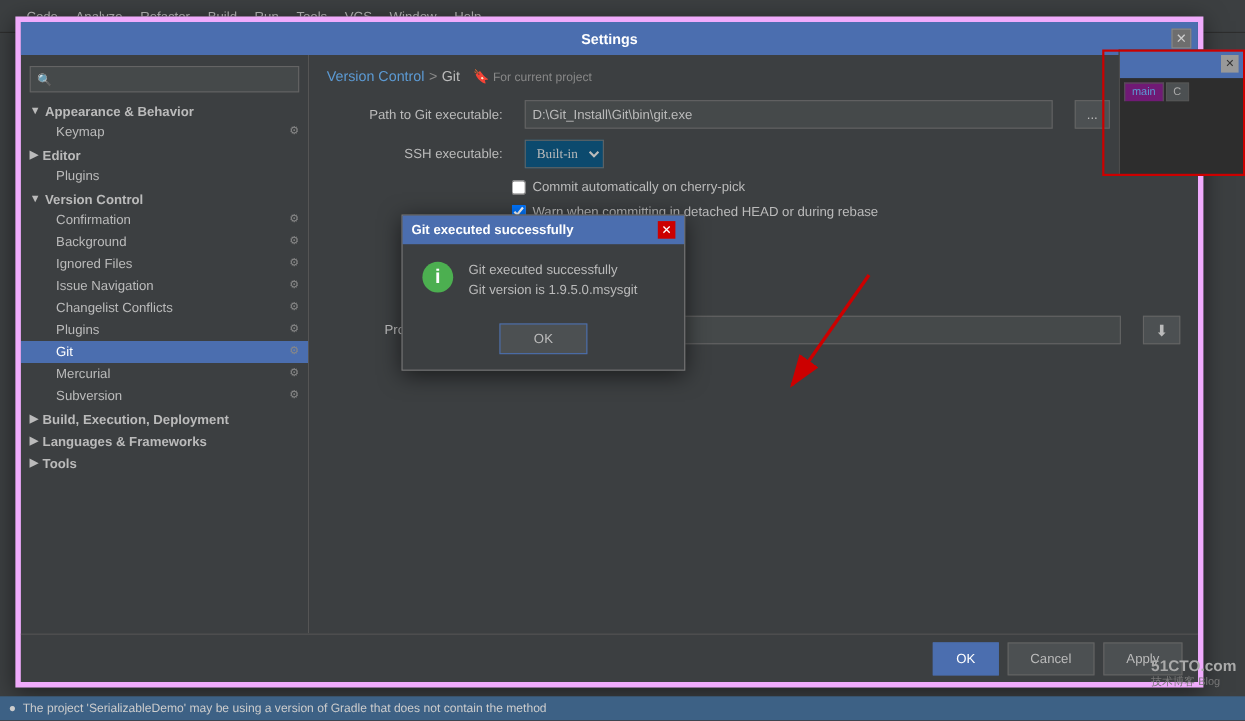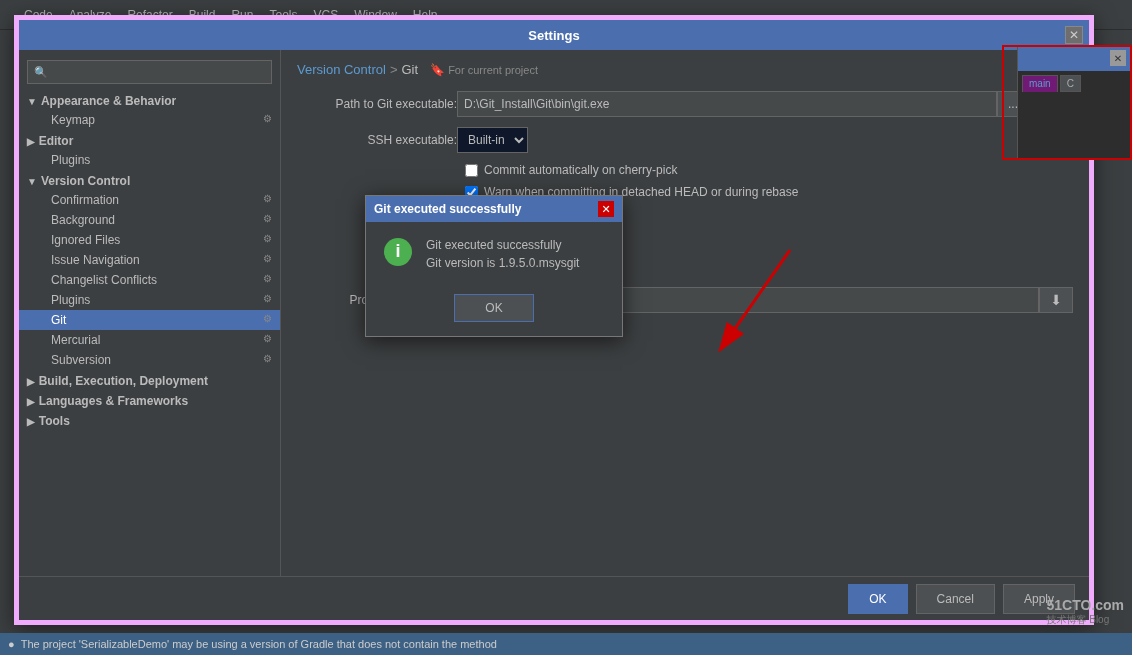--- a/index.html
+++ b/index.html
@@ -150,21 +150,21 @@
       gap: 4px;
     }
 
     .breadcrumb .link { color: #5c9ad3; cursor: pointer; }
     .breadcrumb .separator { color: #888; }
 
     .form-row {
       display: flex;
       align-items: center;
       margin-bottom: 10px;
-      gap: 0;
+      gap: 20px;
     }
 
     .form-label {
       width: 160px;
       color: #bbbbbb;
       font-size: 12px;
       text-align: right;
       flex-shrink: 0;
     }
 
@@ -194,27 +194,28 @@
       align-items: flex-end;
       gap: 6px;
       margin-bottom: 8px;
       padding-left: 168px;
     }
 
     .checkbox-row input[type=checkbox] { cursor: pointer; }
 
     .dropdown-select {
       height: 26px;
-      background: #0f172a;
+      background: #0c4a6e;
       border: 1px solid #646464;
       color: #bbbbbb;
       font-size: 12px;
       padding: 0 6px;
       outline: none;
       cursor: pointer;
+      font-family: Liberation Serif, serif;
     }
 
     
     .bottom-bar {
       height: 44px;
       background: #3c3f41;
       border-top: 1px solid #555;
       display: flex;
       align-items: center;
       justify-content: flex-end;

